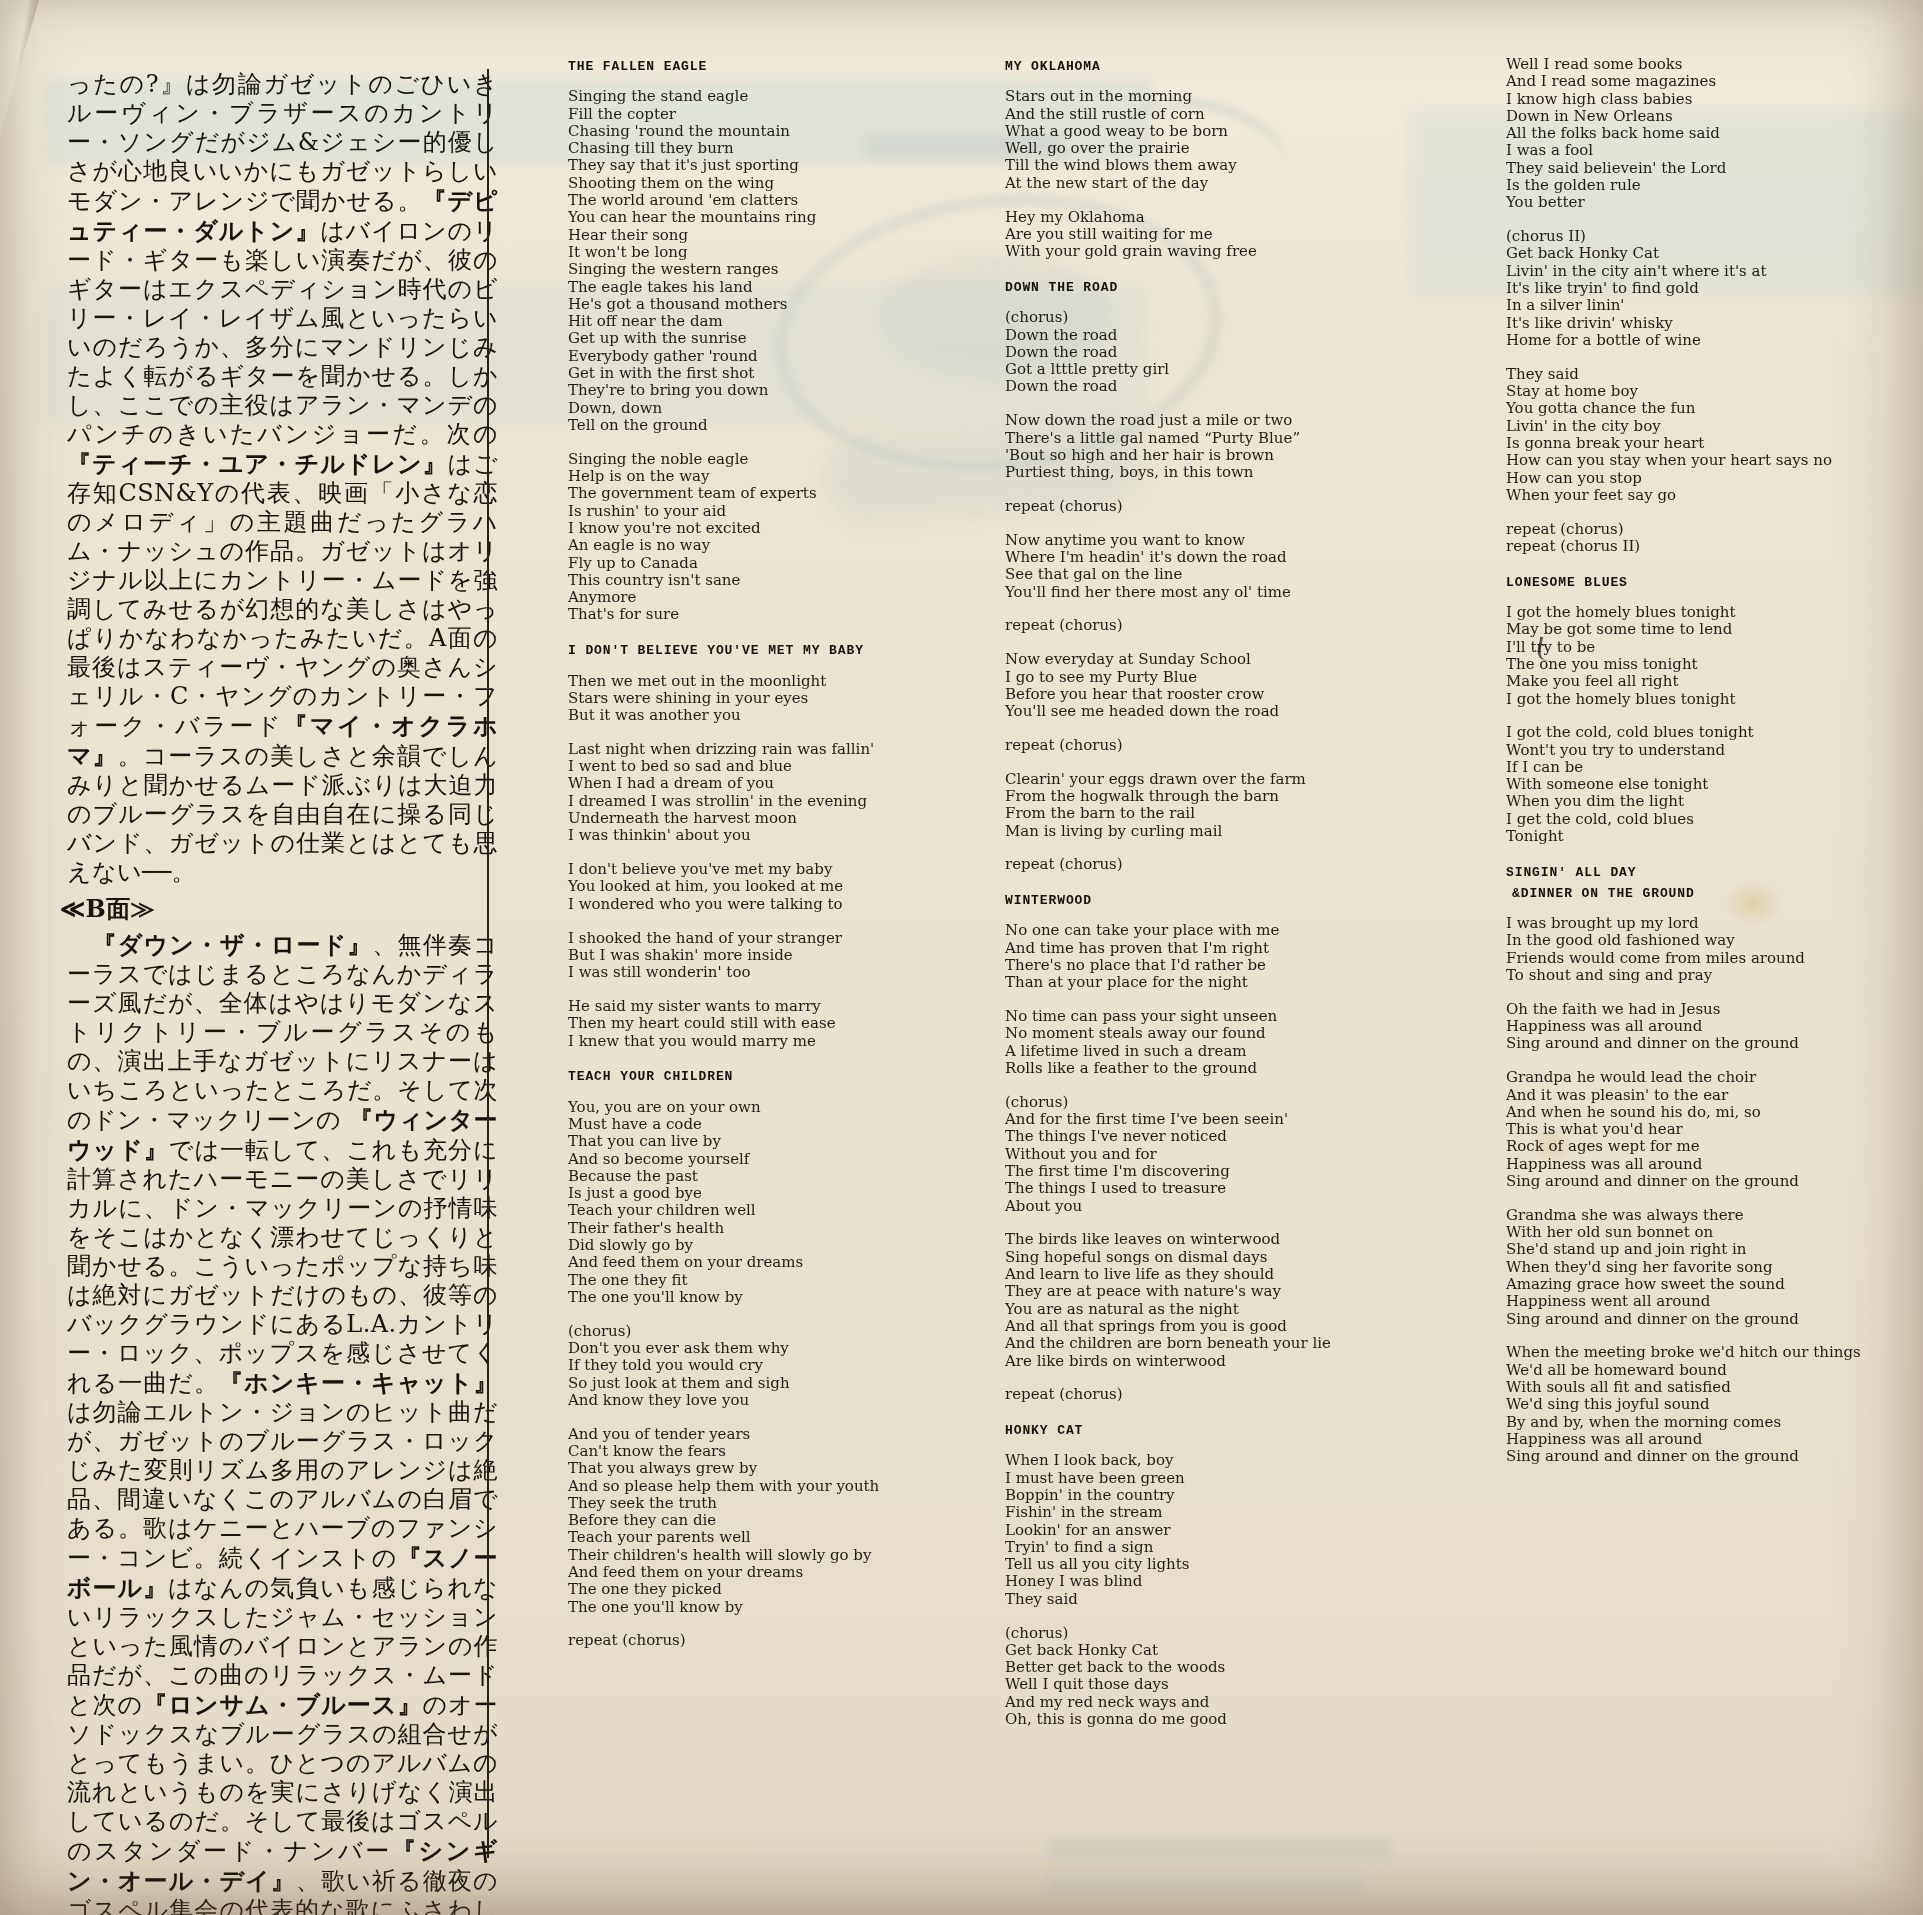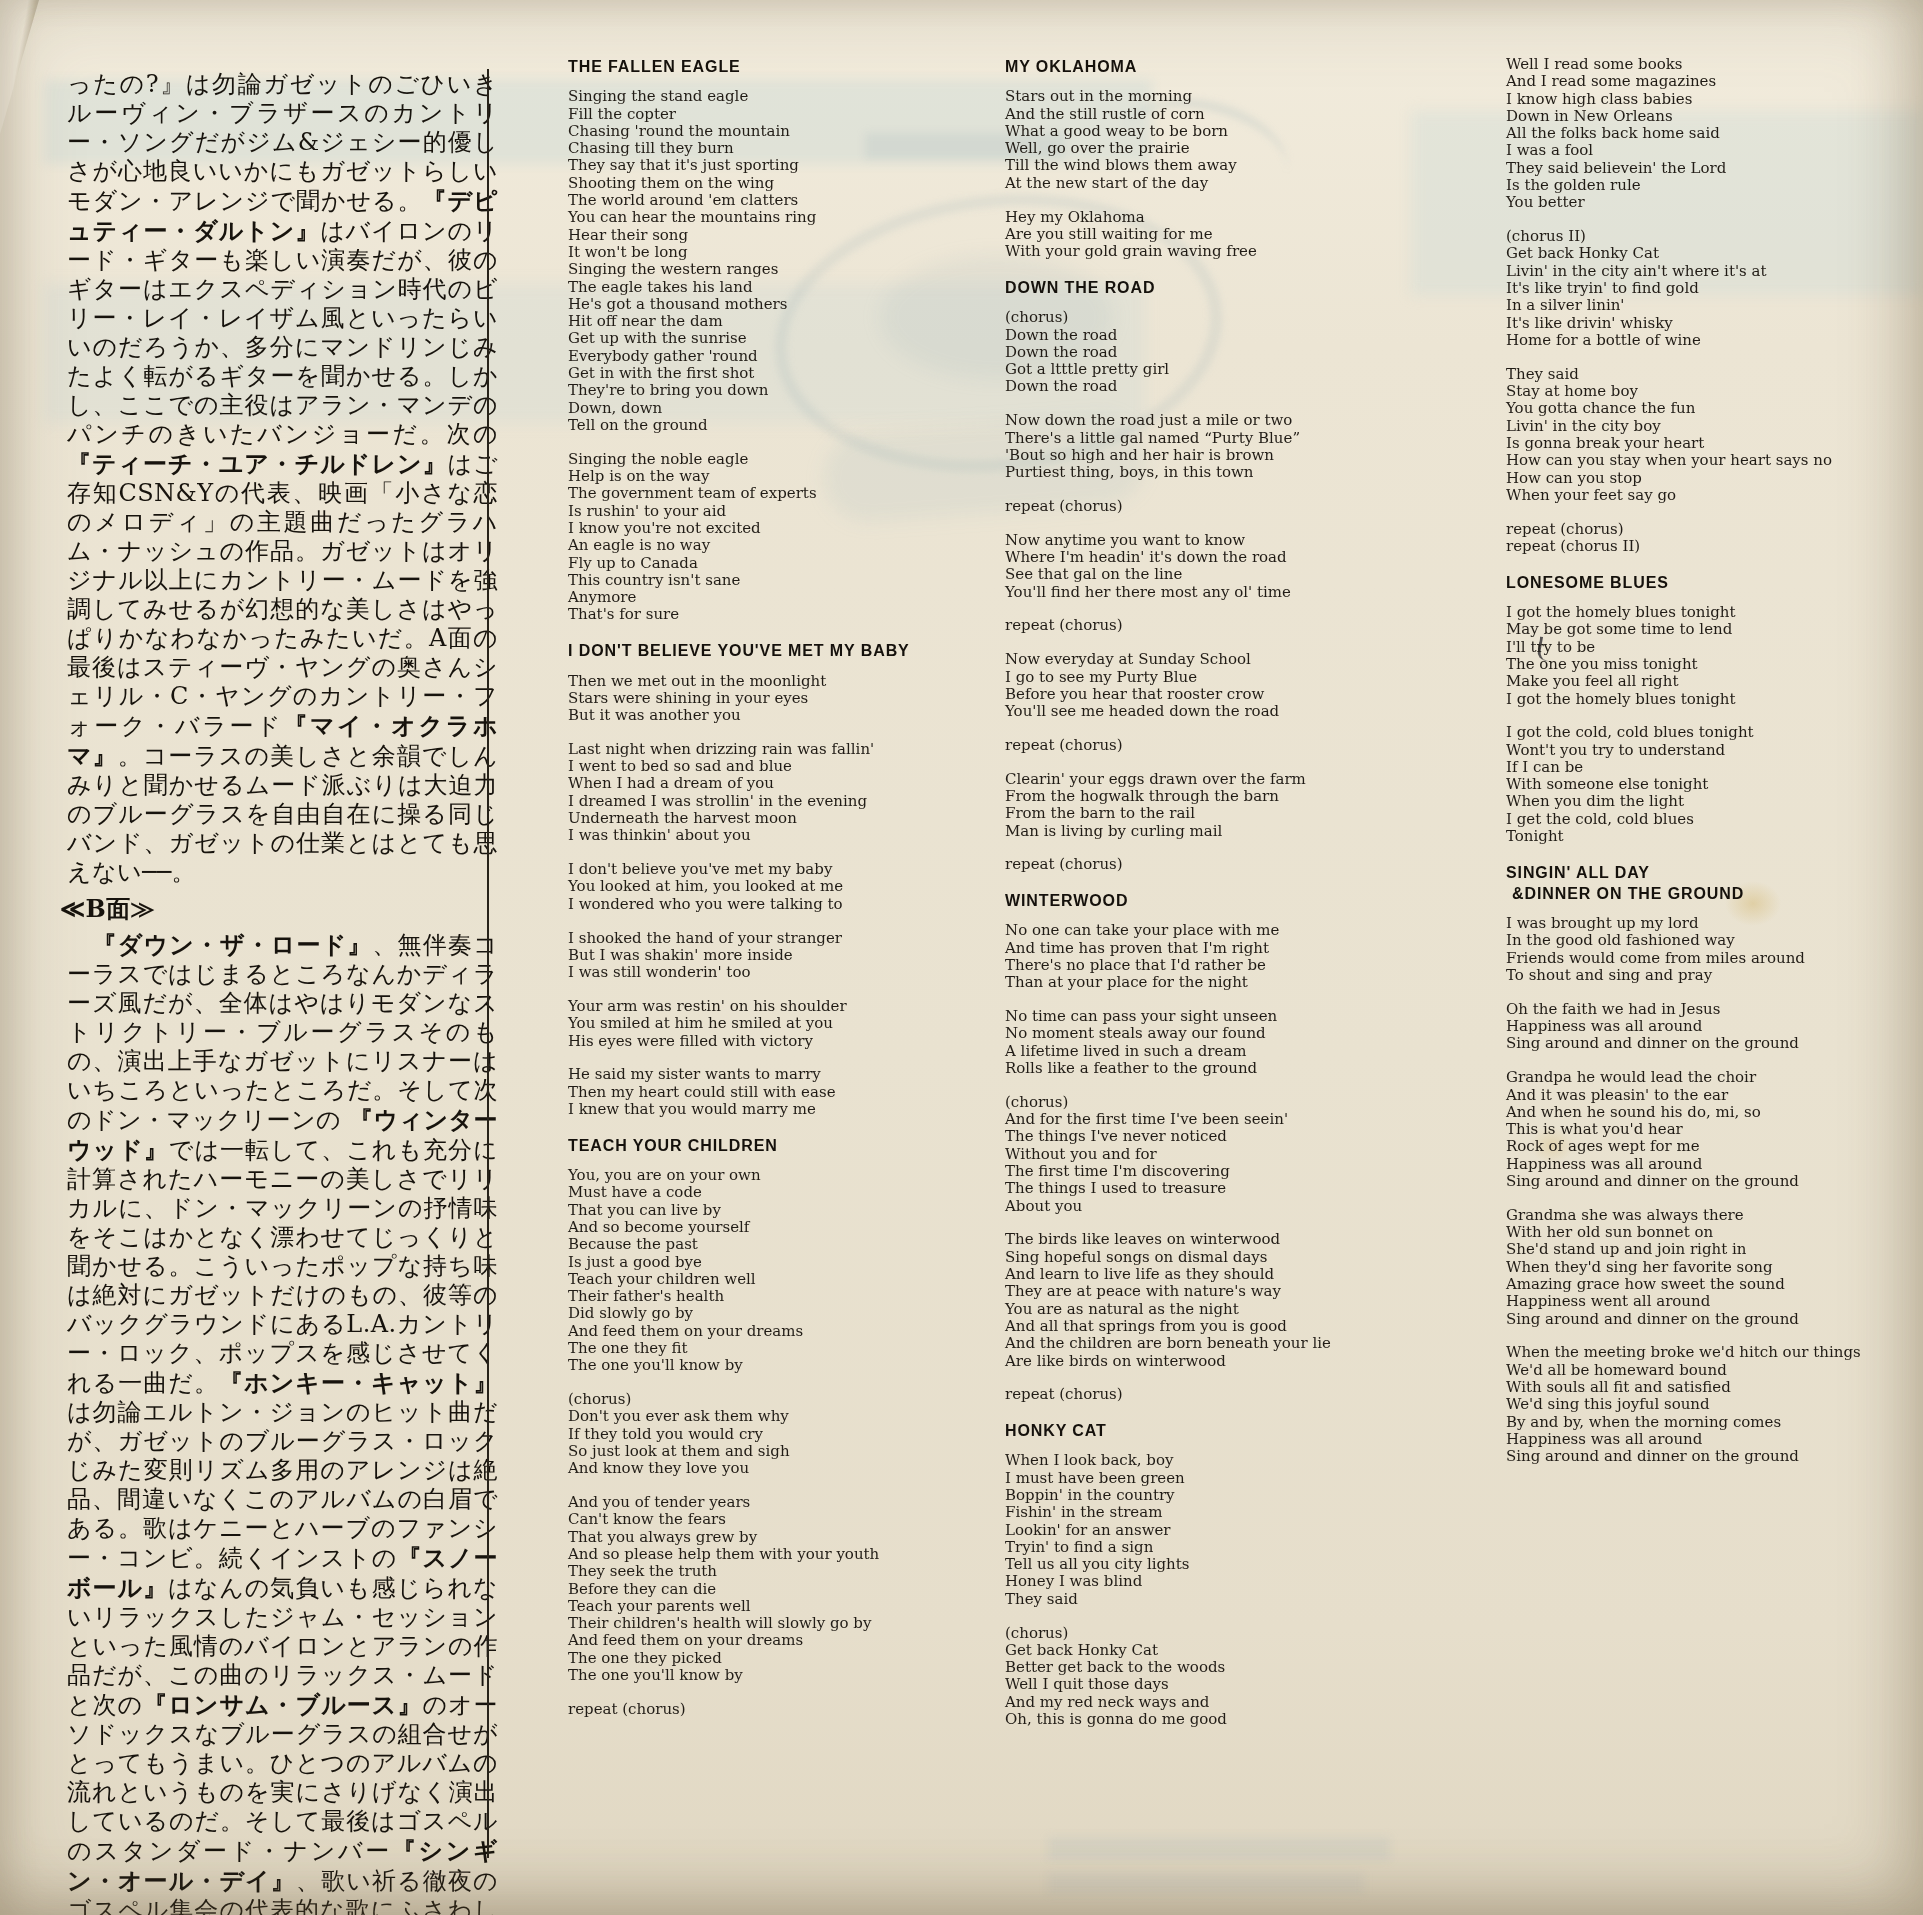--- a/index.html
+++ b/index.html
@@ -35,21 +35,21 @@
   #liner-column b{font-weight:bold;}
   
   #column-divider{position:absolute;left:487px;top:69px;width:2.3px;height:1789px;background:#272219;}
   
   .lyrics{position:absolute;top:56px;color:#211c16;font-size:15px;line-height:17.3px;}
   #col-0{left:568px;width:436px;}
   #col-1{left:1005px;width:440px;}
   #col-2{left:1506px;width:418px;}
   .stanza{margin:0 0 16.5px;}
   .line{white-space:nowrap;}
-  .song-title{font-family:Liberation Sans, sans-serif;font-weight:bold;font-size:16px;line-height:21px;letter-spacing:0.9px;margin:15px 0 11.3px;color:#15110c;white-space:nowrap;}
+  .song-title{font-family:Liberation Mono, monospace;font-weight:bold;font-size:13px;line-height:21px;letter-spacing:0.9px;margin:15px 0 11.3px;color:#15110c;white-space:nowrap;}
   .song-title.first{margin-top:0;}
   .song-title .tline{display:block;}
   .song-title .tline + .tline{padding-left:6px;}
 </style>
 </head>
 <body>
 
 <div class="page">
 
   <div class="wm" id="wm-band1"></div>
@@ -135,25 +135,20 @@
         <div class="line">I don't believe you've met my baby</div>
         <div class="line">You looked at him, you looked at me</div>
         <div class="line">I wondered who you were talking to</div>
       </div>
       <div class="stanza">
         <div class="line">I shooked the hand of your stranger</div>
         <div class="line">But I was shakin' more inside</div>
         <div class="line">I was still wonderin' too</div>
       </div>
       <div class="stanza">
-        <div class="line">Your arm was restin' on his shoulder</div>
-        <div class="line">You smiled at him he smiled at you</div>
-        <div class="line">His eyes were filled with victory</div>
-      </div>
-      <div class="stanza">
         <div class="line">He said my sister wants to marry</div>
         <div class="line">Then my heart could still with ease</div>
         <div class="line">I knew that you would marry me</div>
       </div>
       <div class="song-title">
         <span class="tline">TEACH YOUR CHILDREN</span>
       </div>
       <div class="stanza">
         <div class="line">You, you are on your own</div>
         <div class="line">Must have a code</div>

